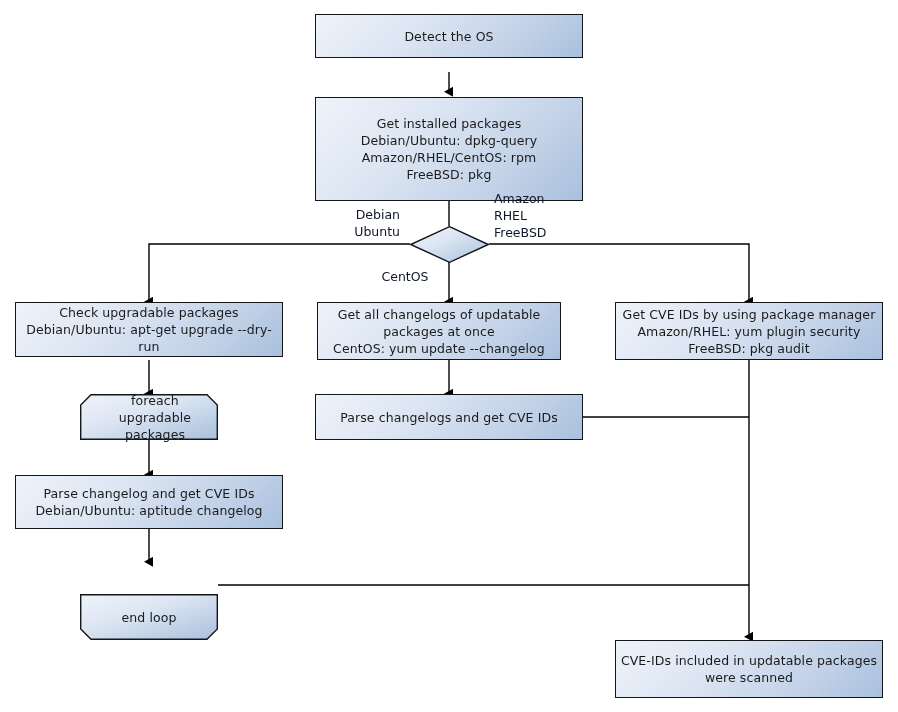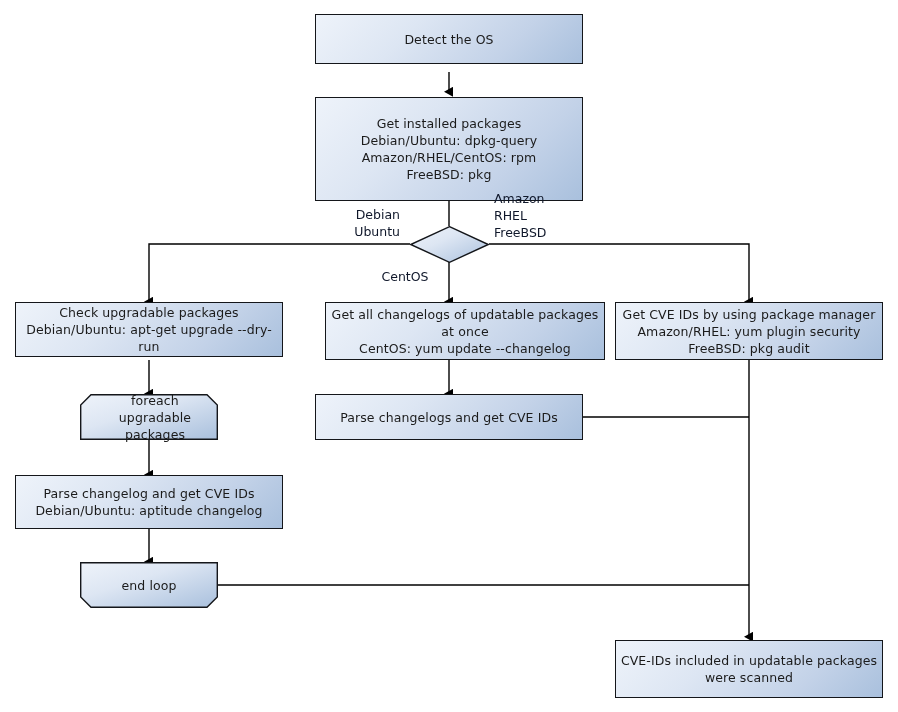--- a/index.html
+++ b/index.html
@@ -35,20 +35,21 @@
   .node .txt { display: block; padding: 0 4px; }
 
   
   .loop-start {
     border: none;
     background: transparent;
   }
   .loop-end {
     border: none;
     background: transparent;
+    margin-top: 32px;
   }
   .shape-svg { position: absolute; inset: 0; width: 100%; height: 100%; }
   .shape-label {
     position: relative;
     z-index: 2;
     width: 100%;
     text-align: center;
     white-space: pre-line;
     font-size: 12.5px;
     line-height: 17px;
@@ -104,21 +105,21 @@
       <path d="M218,585 L749,585"></path>
 
       <path d="M449,360 L449,394" marker-end="url(#arrow)"></path>
 
       <path d="M583,417 L749,417"></path>
 
       <path d="M749,360 L749,637" marker-end="url(#arrow)"></path>
     </g>
   </svg>
 
-  <div class="node" style="left:315px; top:14px; width:268px; height:50px;">
+  <div class="node" style="left:315px; top:14px; width:268px; height:44px;">
     <span class="txt">Detect the OS</span>
   </div>
 
   <div class="node" style="left:315px; top:97px; width:268px; height:104px;justify-content:center;">
     <span class="txt">Get installed packages
 Debian/Ubuntu: dpkg-query
 Amazon/RHEL/CentOS: rpm
 FreeBSD: pkg</span>
   </div>
 
@@ -175,21 +176,21 @@
           <stop offset="0%" stop-color="#eef3fa"></stop>
           <stop offset="40%" stop-color="#dde6f3"></stop>
           <stop offset="100%" stop-color="#a9c0dd"></stop>
         </linearGradient>
       </defs>
       <polygon points="0.7,0.7 137.3,0.7 137.3,35 127,45.3 11,45.3 0.7,35" fill="url(#gloop2)" stroke="#14161a" stroke-width="1.4"></polygon>
     </svg>
     <span class="shape-label">end loop</span>
   </div>
 
-  <div class="node" style="left:325px; top:302px; width:280px; height:58px;">
+  <div class="node" style="left:317px; top:302px; width:244px; height:58px;">
     <span class="txt">Get all changelogs of updatable packages at once
 CentOS: yum update --changelog</span>
   </div>
 
   <div class="node" style="left:315px; top:394px; width:268px; height:46px;">
     <span class="txt">Parse changelogs and get CVE IDs</span>
   </div>
 
   <div class="node" style="left:615px; top:302px; width:268px; height:58px;">
     <span class="txt">Get CVE IDs by using package manager

